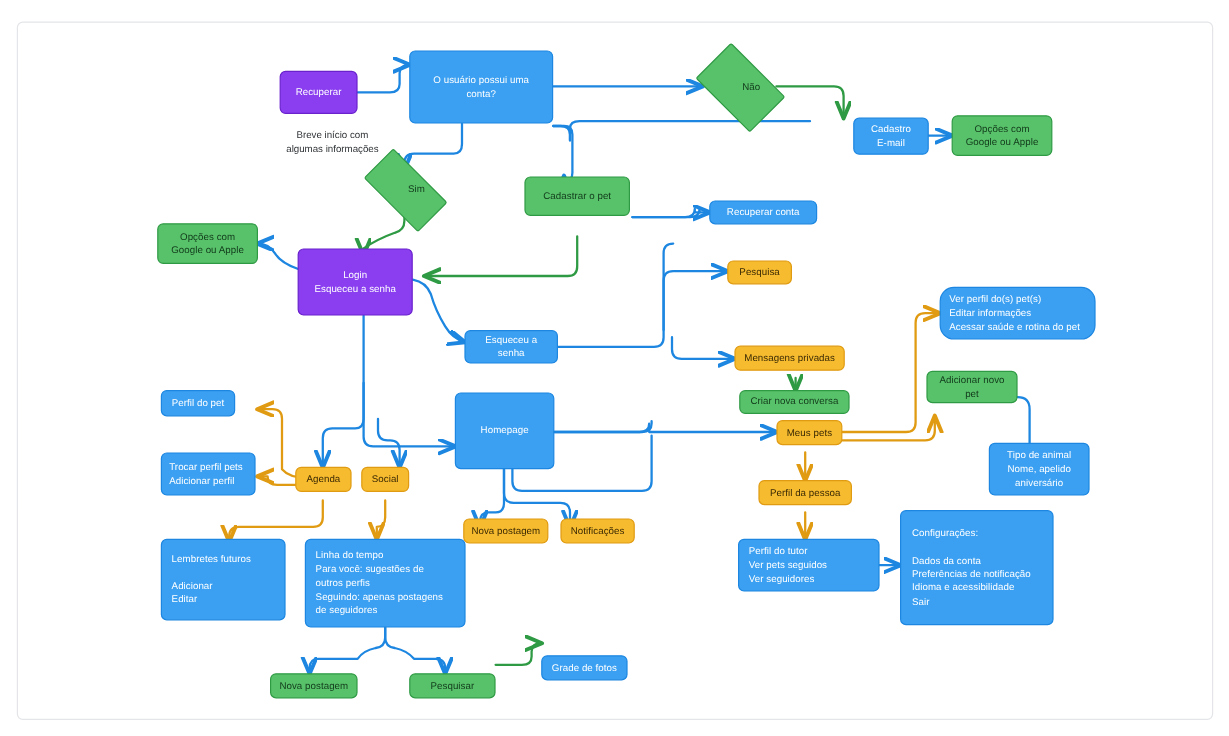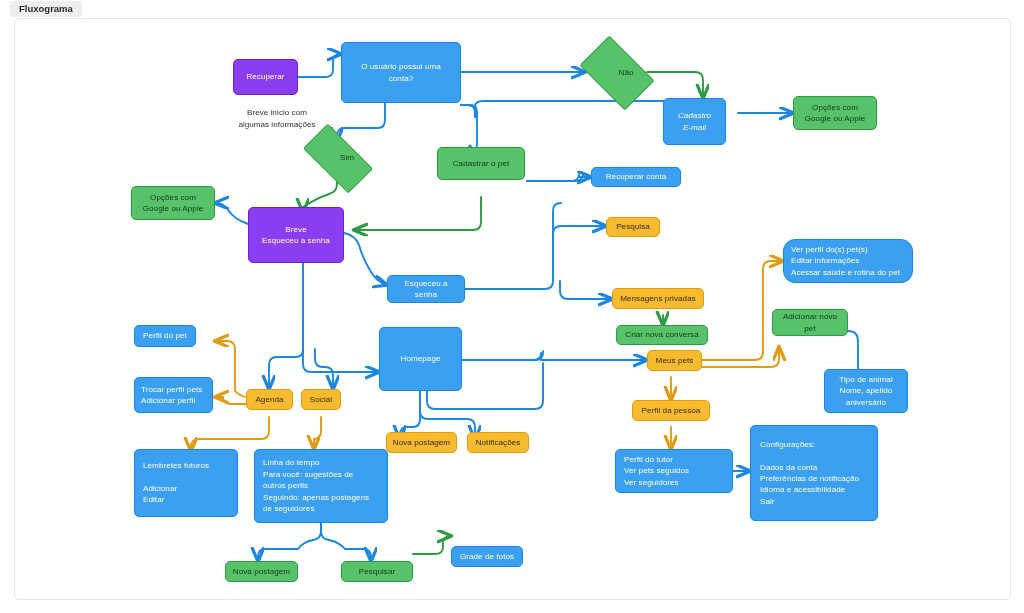--- a/index.html
+++ b/index.html
@@ -66,23 +66,20 @@
     position:absolute;text-align:center;
     font-size:8.1px;line-height:11.6px;color:#2f3336;
     white-space:pre-line;
   }
 </style>
 </head>
 <body>
 
 <div class="app">
 
-  <div class="tabbar">
-    <div class="tab">Fluxograma</div>
-  </div>
 
   <div class="canvas">
 
     <svg class="edges" viewBox="0 0 995 580">
       <defs>
         <marker id="ab" markerWidth="9" markerHeight="9" refX="7.2" refY="3.4" orient="auto">
           <path d="M0.4,0.4 L7.6,3.4 L0.4,6.4" fill="none" stroke="#1c86e0" stroke-width="1.7" stroke-linecap="round" stroke-linejoin="round"></path>
         </marker>
         <marker id="ag" markerWidth="9" markerHeight="9" refX="7.2" refY="3.4" orient="auto">
           <path d="M0.4,0.4 L7.6,3.4 L0.4,6.4" fill="none" stroke="#2f9a44" stroke-width="1.7" stroke-linecap="round" stroke-linejoin="round"></path>
@@ -188,21 +185,21 @@
       <div class="diamond" style="left:570px;top:33px;width:62px;height:40px;">
         <span class="dshape"></span>
         <span class="dlabel">Não</span>
       </div>
 
       <div class="diamond" style="left:291px;top:122px;width:62px;height:33px;">
         <span class="dshape"></span>
         <span class="dlabel">Sim</span>
       </div>
 
-      <div class="node blue" style="left:648px;top:79px;width:63px;height:47px;font-style:italic;">
+      <div class="node blue" style="left:696px;top:79px;width:63px;height:31px;">
         <span class="txt">Cadastro
 E-mail</span>
       </div>
 
       <div class="node green" style="left:778px;top:77px;width:84px;height:34px;">
         <span class="txt">Opções com
 Google ou Apple</span>
       </div>
 
       <div class="node green" style="left:422px;top:128px;width:88px;height:33px;">
@@ -212,21 +209,21 @@
       <div class="node blue" style="left:576px;top:148px;width:90px;height:20px;">
         <span class="txt">Recuperar conta</span>
       </div>
 
       <div class="node green" style="left:116px;top:167px;width:84px;height:34px;">
         <span class="txt">Opções com
 Google ou Apple</span>
       </div>
 
       <div class="node purple" style="left:233px;top:188px;width:96px;height:56px;">
-        <span class="txt">Breve
+        <span class="txt">Login
 Esqueceu a senha</span>
       </div>
 
       <div class="node yellow" style="left:591px;top:198px;width:54px;height:20px;">
         <span class="txt">Pesquisa</span>
       </div>
 
       <div class="node blue left" style="left:768px;top:220px;width:130px;height:44px;padding-left:7px;border-radius:12px;">
         <span class="txt">Ver perfil do(s) pet(s)
 Editar informações

